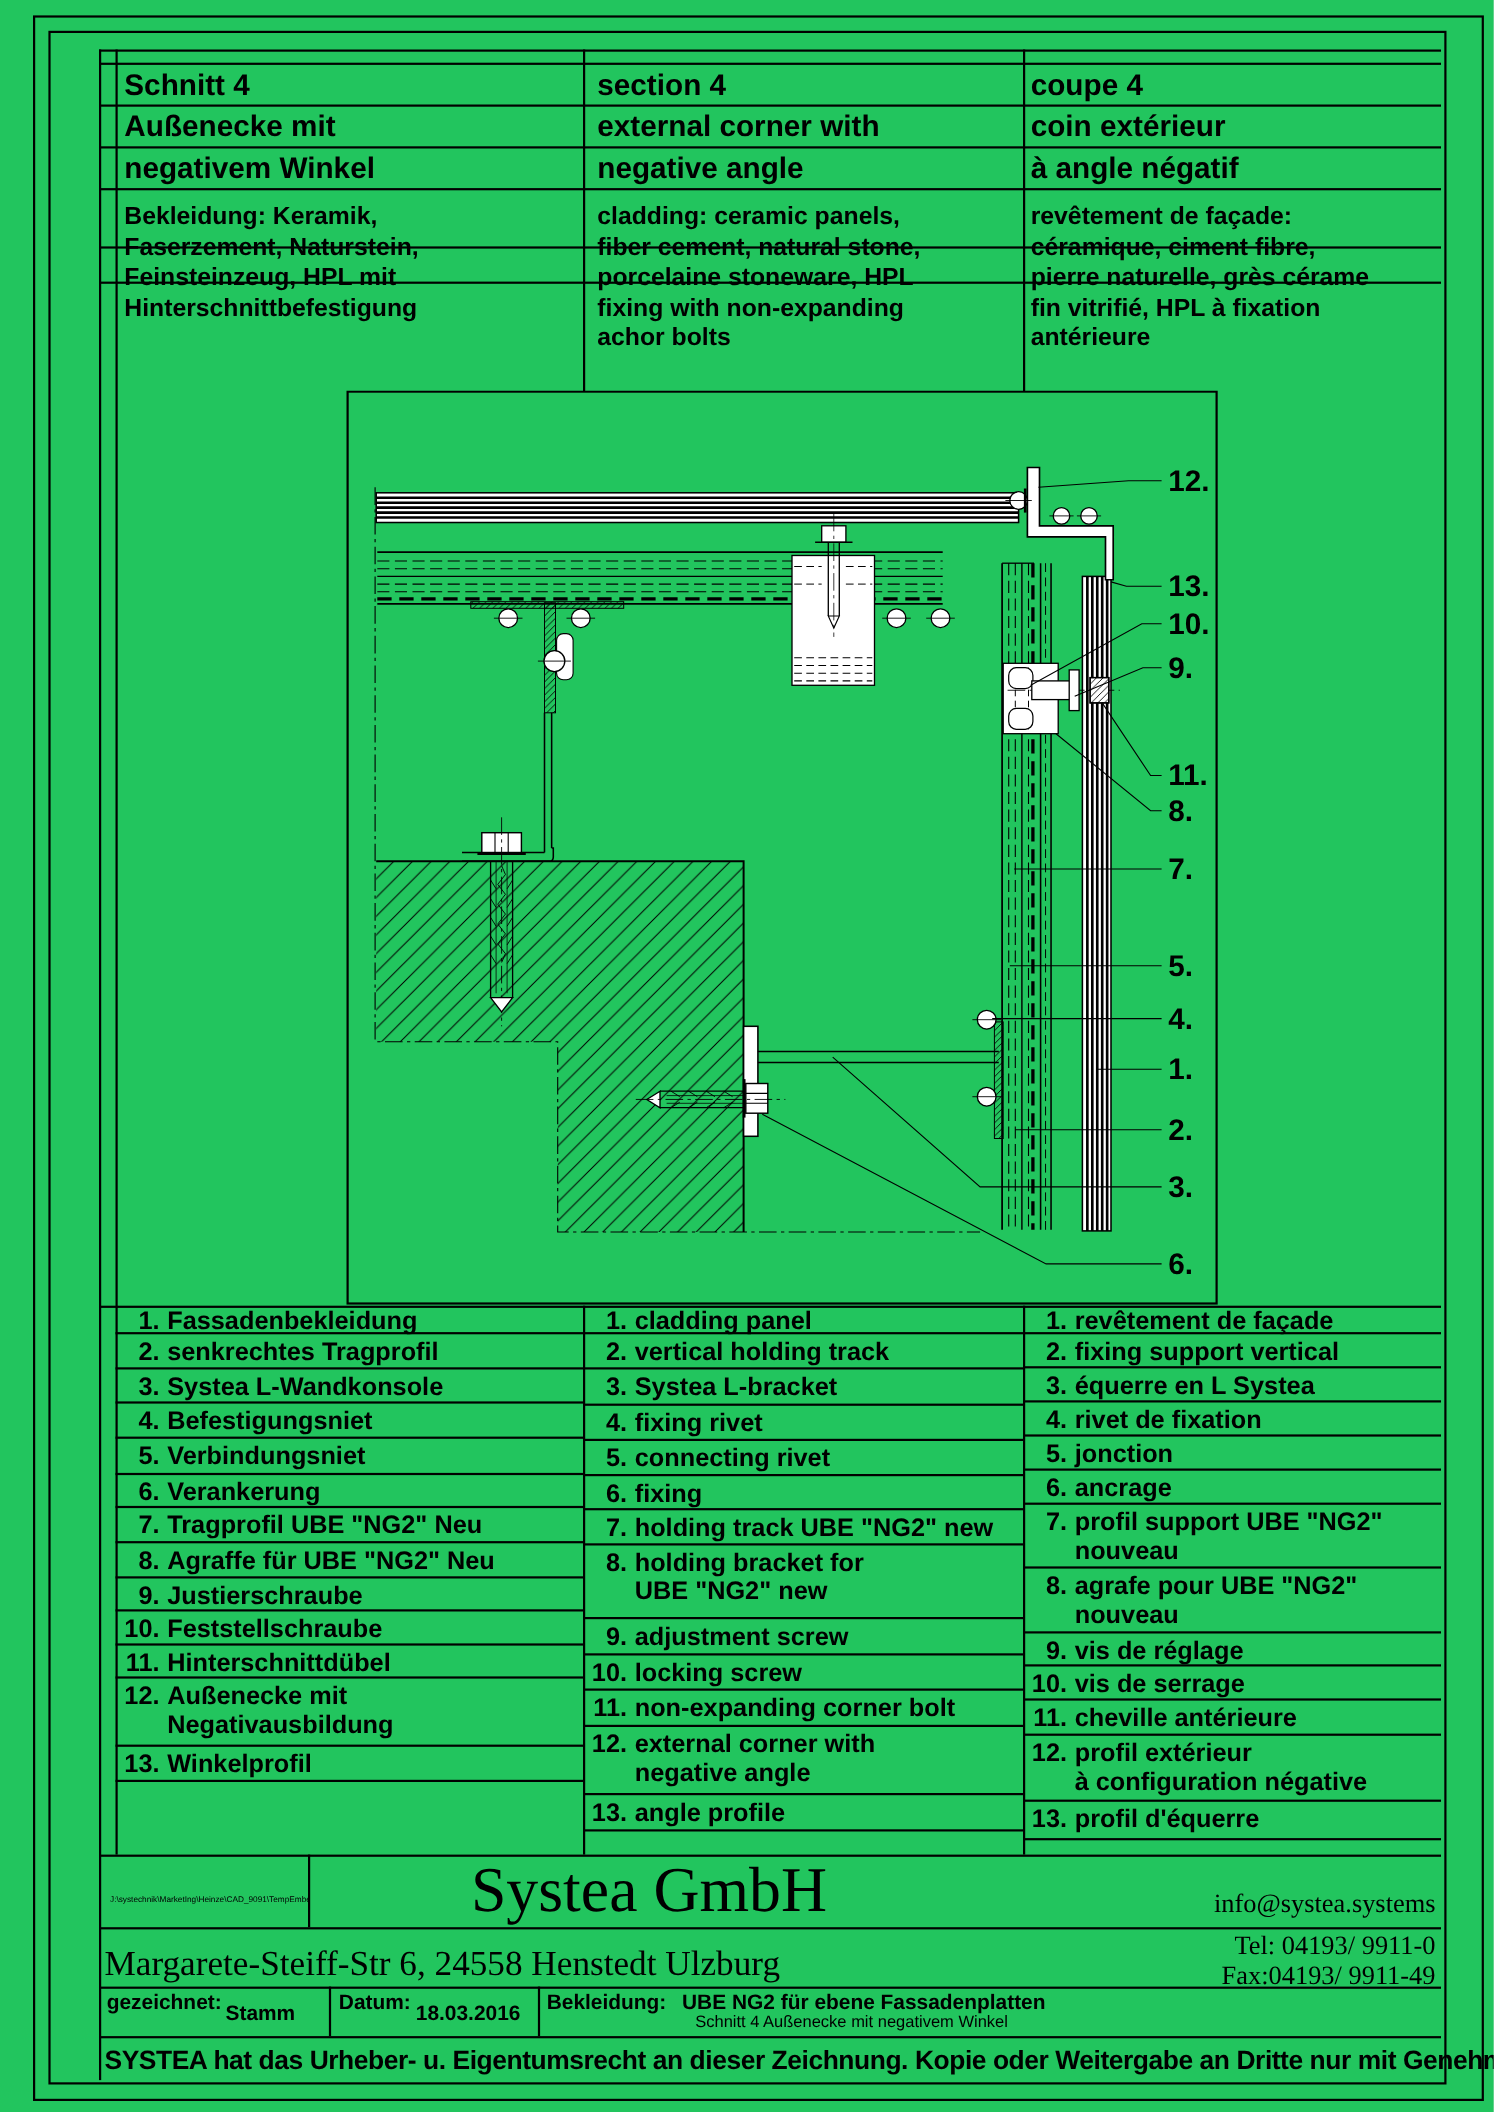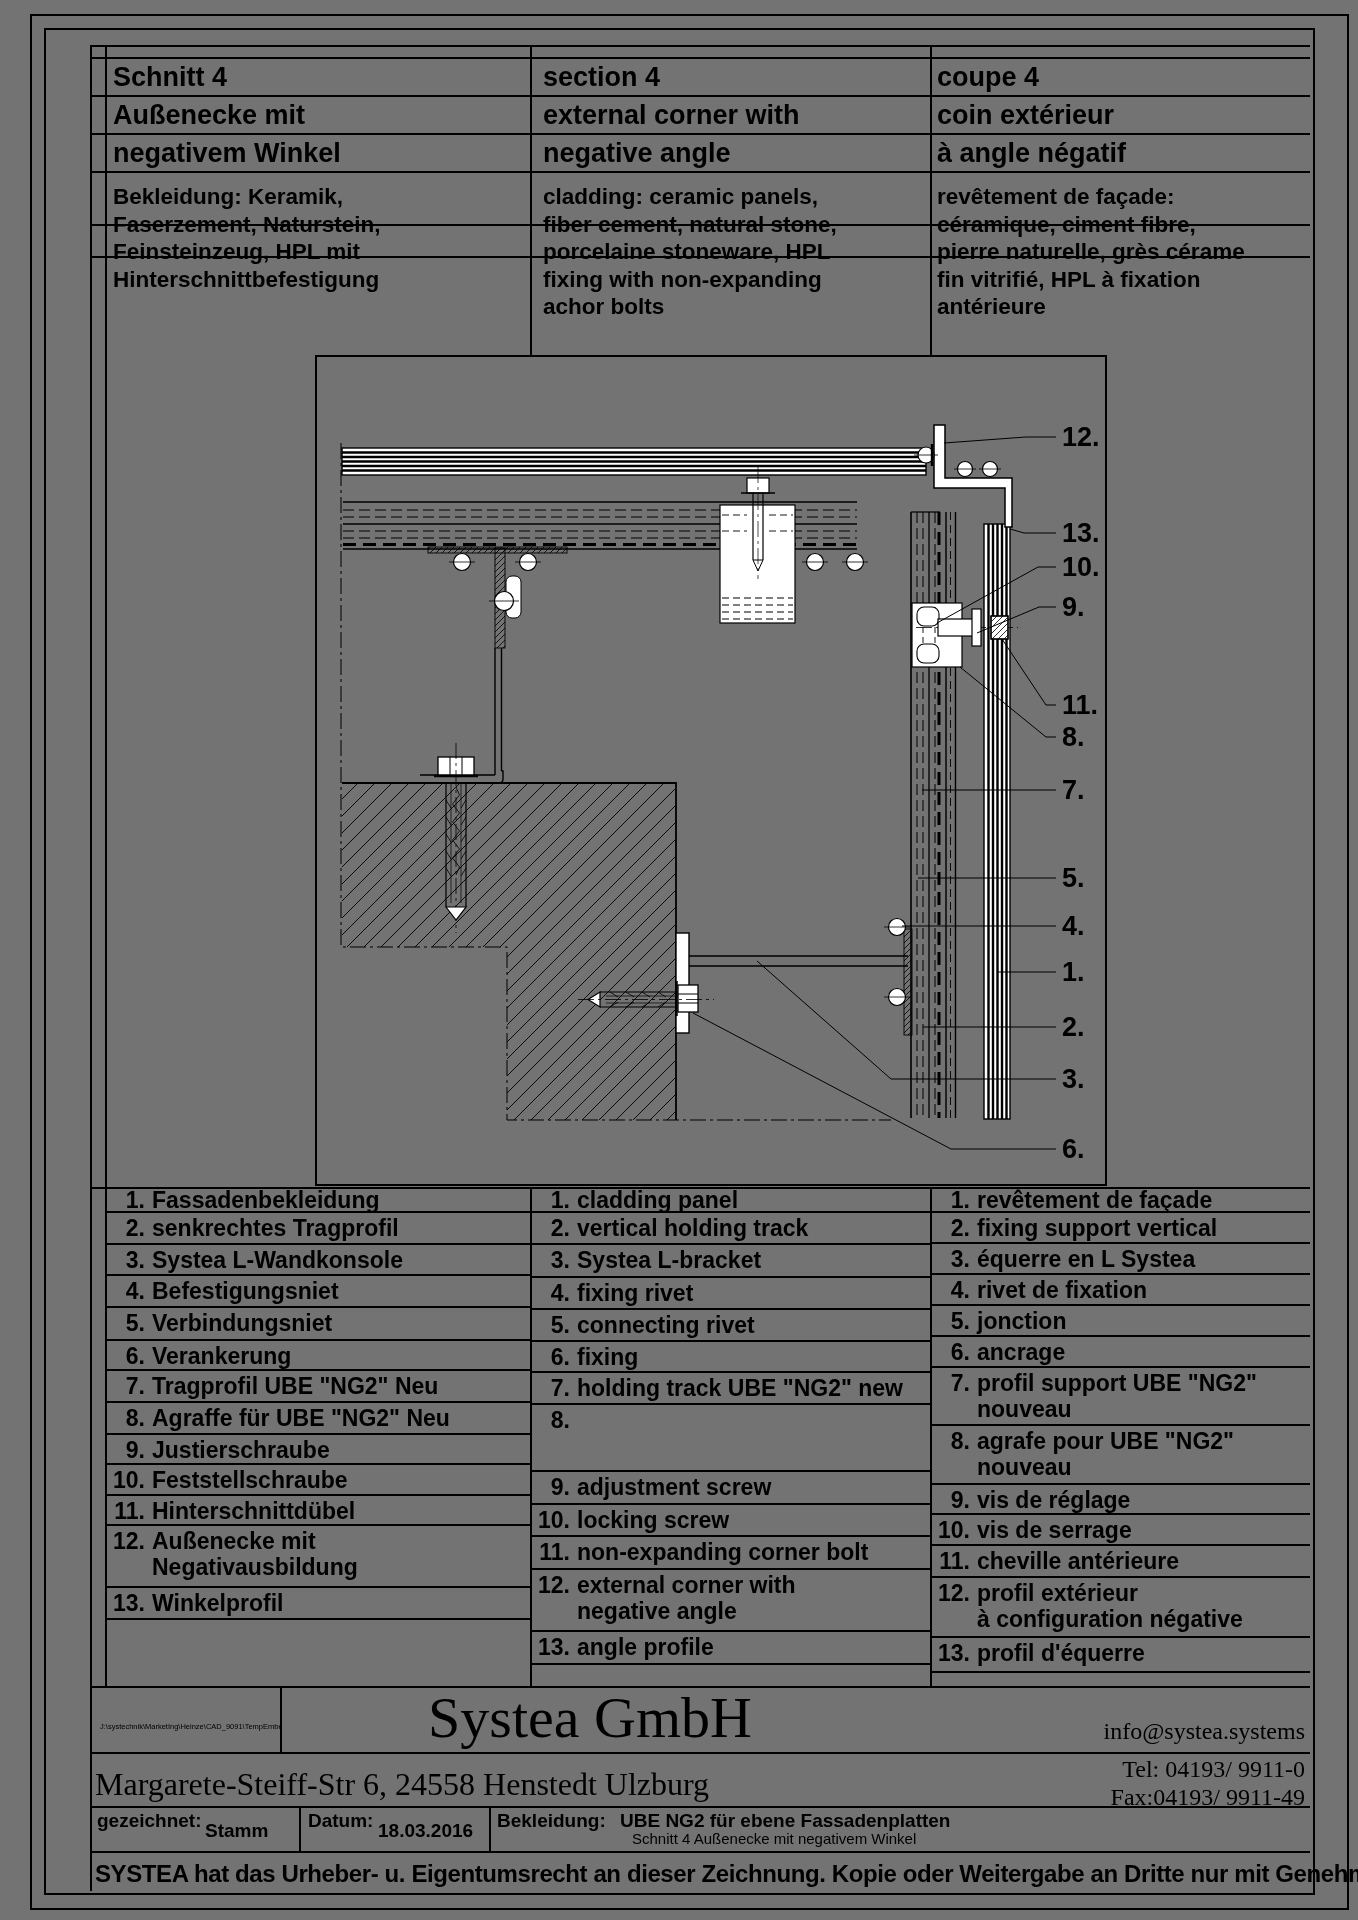--- a/index.html
+++ b/index.html
@@ -1,16 +1,16 @@
 <!DOCTYPE html>
 <html><head>
 <meta charset="utf-8">
 <style>
   html,body{margin:0;padding:0;background:#e8e8e8;}
-  #page{position:relative;width:1358px;height:1920px;background:#737373;
+  #page{position:relative;width:1358px;height:1920px;background:#22c55e;
         font-family:"Liberation Sans",sans-serif;color:#000;overflow:hidden;}
   .hline,.vline{position:absolute;background:#000;}
   .hline{height:2px;}
   .vline{width:2px;}
   .abs{position:absolute;}
   .t-title{font-size:27px;font-weight:700;white-space:nowrap;}
   .t-body{font-size:22.5px;font-weight:600;line-height:27.5px;white-space:nowrap;}
   .lg-col{position:absolute;box-sizing:border-box;}
   .lg-row{box-sizing:border-box;border-bottom:2px solid #000;display:flex;
           font-size:23px;font-weight:600;padding-top:2px;}
@@ -367,20 +367,24 @@
           </div>
         </div>
         <div class="lg-row" style="height: 32px;">
           <span class="lg-num">7.</span>
           <div class="lg-lines">
             <div>holding track UBE "NG2" new</div>
           </div>
         </div>
         <div class="lg-row" style="height: 67px;">
           <span class="lg-num">8.</span>
+          <div class="lg-lines">
+            <div>holding bracket for</div>
+            <div>UBE "NG2" new</div>
+          </div>
         </div>
         <div class="lg-row" style="height: 33px;">
           <span class="lg-num">9.</span>
           <div class="lg-lines">
             <div>adjustment screw</div>
           </div>
         </div>
         <div class="lg-row" style="height: 32px;">
           <span class="lg-num">10.</span>
           <div class="lg-lines">

